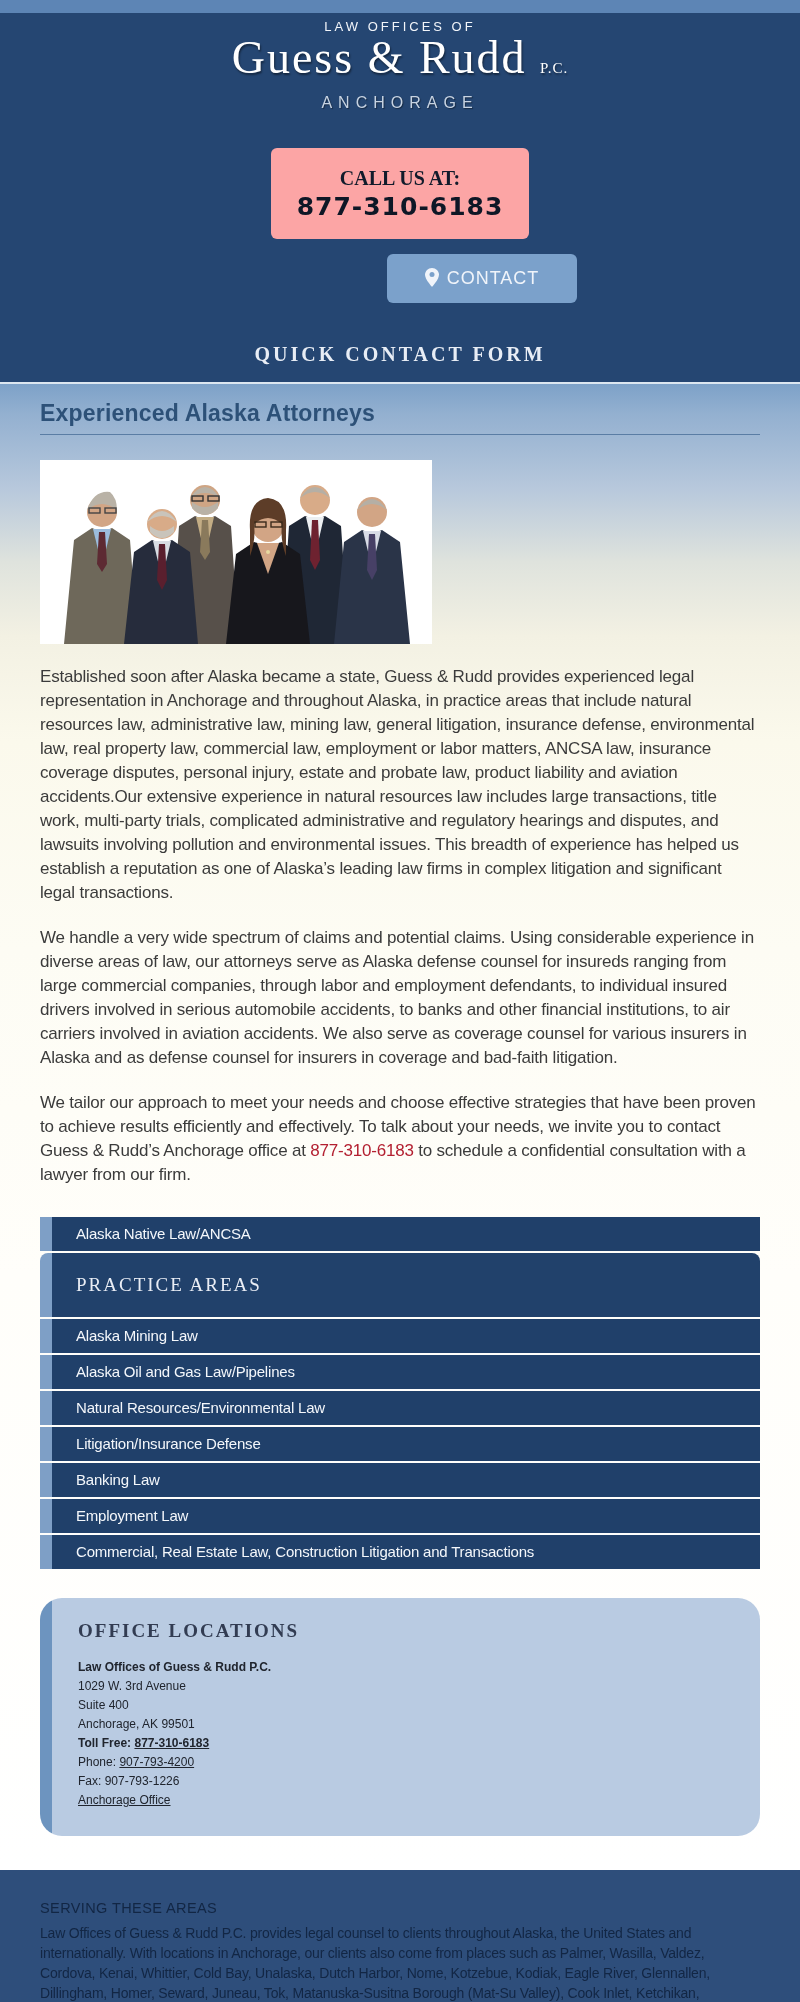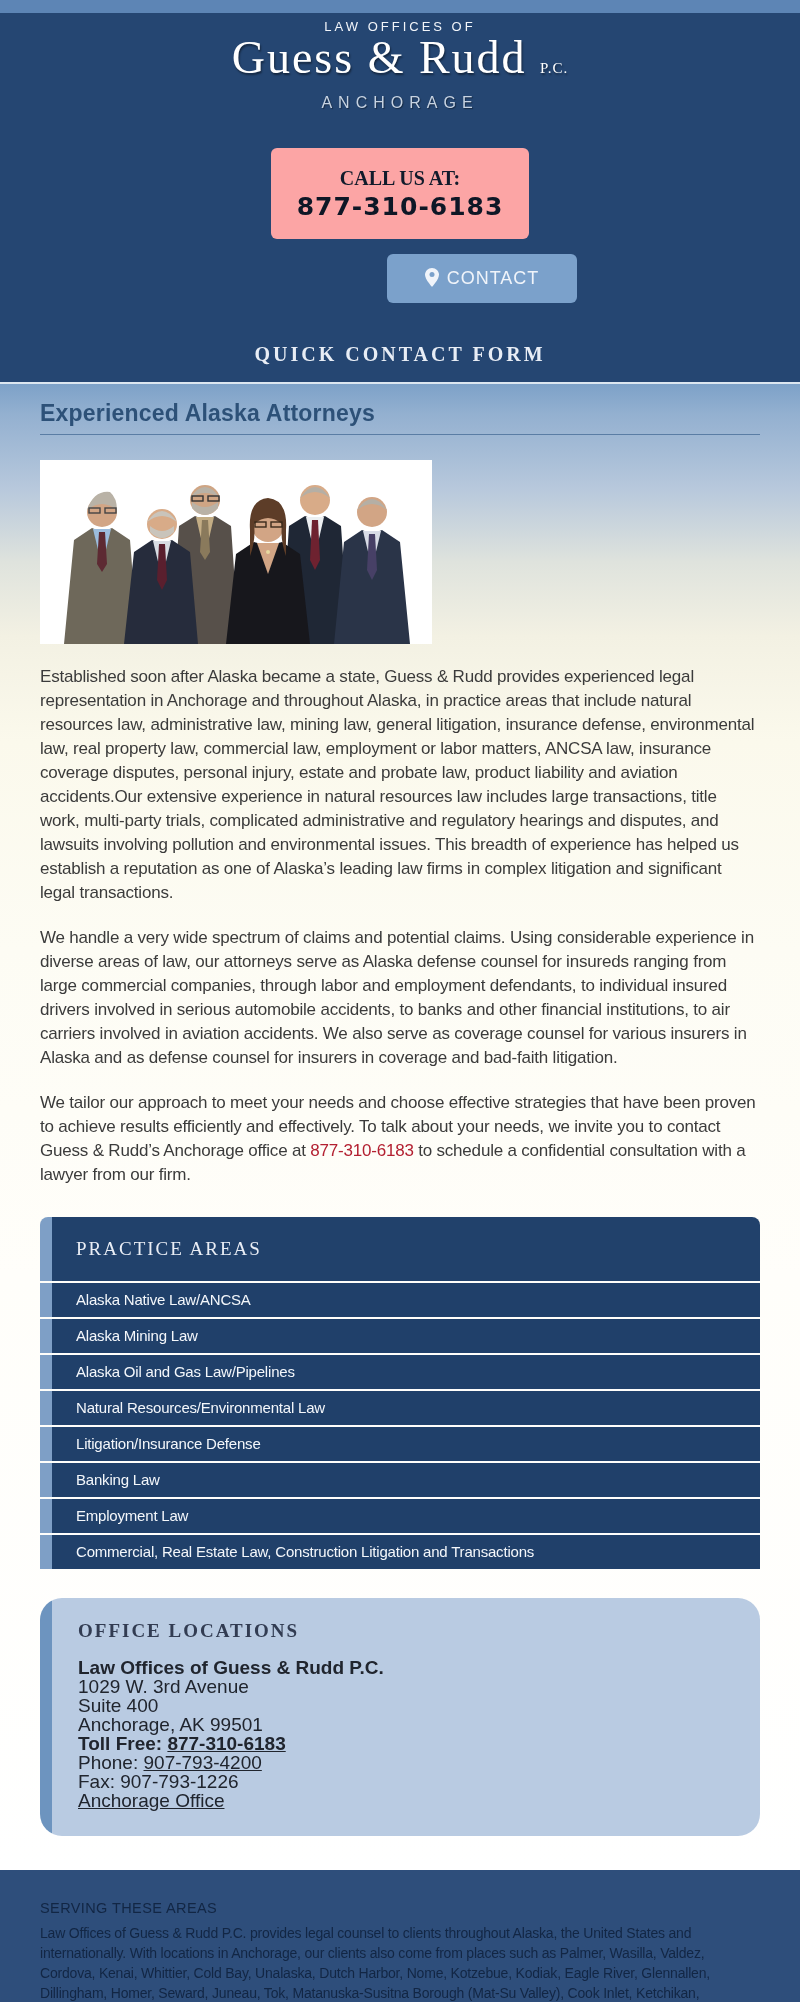--- a/index.html
+++ b/index.html
@@ -56,21 +56,21 @@
   .pa-row.first .pa-head-content{border-top-right-radius:8px;}
   .pa-row.last .pa-strip{border-bottom-left-radius:8px;}
   .pa-row.last .pa-item-content{border-bottom-right-radius:8px;}
 
   
   .office-box{margin-top:29px;display:flex;border-radius:22px;overflow:hidden;}
   .office-strip{width:12px;background:#6d94bf;flex:none;}
   .office-content{flex:1;background:#b9cbe2;padding:22px 26px 26px;}
   .office-title{color:#323c52;font-family:"Liberation Serif",serif;font-size:19px;
     letter-spacing:2px;margin:0 0 16px;}
-  .office-line{color:#20252e;font-size:19px;line-height:19px;margin:0;}
+  .office-line{color:#20252e;font-size:12px;line-height:19px;margin:0;}
   .office-line.bold{font-weight:bold;}
   .office-link{color:#20252e;text-decoration:underline;cursor:pointer;}
 
   
   .site-footer{background:#2e4e7b;padding:30px 40px 0;}
   .serving-title{color:#122644;font-size:14.5px;letter-spacing:.4px;margin:0 0 7px;
     font-weight:normal;}
   .serving-text{color:#122644;font-size:14px;line-height:20px;letter-spacing:-.2px;
     margin:0;max-width:722px;}
 </style>
@@ -165,27 +165,27 @@
       <circle cx="332" cy="52" r="15" fill="#d2a585"></circle>
       <path d="M317,50 Q332,28 347,50 Q332,38 317,50" fill="#b5afa5"></path>
     </g>
   </svg>
 
   <p class="body-text">Established soon after Alaska became a state, Guess &amp; Rudd provides experienced legal representation in Anchorage and throughout Alaska, in practice areas that include natural resources law, administrative law, mining law, general litigation, insurance defense, environmental law, real property law, commercial law, employment or labor matters, ANCSA law, insurance coverage disputes, personal injury, estate and probate law, product liability and aviation accidents.Our extensive experience in natural resources law includes large transactions, title work, multi-party trials, complicated administrative and regulatory hearings and disputes, and lawsuits involving pollution and environmental issues. This breadth of experience has helped us establish a reputation as one of Alaska’s leading law firms in complex litigation and significant legal transactions.</p>
   <p class="body-text">We handle a very wide spectrum of claims and potential claims. Using considerable experience in diverse areas of law, our attorneys serve as Alaska defense counsel for insureds ranging from large commercial companies, through labor and employment defendants, to individual insured drivers involved in serious automobile accidents, to banks and other financial institutions, to air carriers involved in aviation accidents. We also serve as coverage counsel for various insurers in Alaska and as defense counsel for insurers in coverage and bad-faith litigation.</p>
   <p class="body-text"><span>We tailor our approach to meet your needs and choose effective strategies that have been proven to achieve results efficiently and effectively. To talk about your needs, we invite you to contact Guess &amp; Rudd’s Anchorage office at </span><a class="phone-link">877-310-6183</a><span> to schedule a confidential consultation with a lawyer from our firm.</span></p>
 
   <section class="pa-box">
+    <div class="pa-row">
+      <div class="pa-strip"></div>
+      <div class="pa-item-content">Alaska Native Law/ANCSA</div>
+    </div>
     <div class="pa-row first">
       <div class="pa-strip"></div>
       <div class="pa-head-content">PRACTICE AREAS</div>
-    </div>
-    <div class="pa-row">
-      <div class="pa-strip"></div>
-      <div class="pa-item-content">Alaska Native Law/ANCSA</div>
     </div>
     <div class="pa-row">
       <div class="pa-strip"></div>
       <div class="pa-item-content">Alaska Mining Law</div>
     </div>
     <div class="pa-row">
       <div class="pa-strip"></div>
       <div class="pa-item-content">Alaska Oil and Gas Law/Pipelines</div>
     </div>
     <div class="pa-row">

